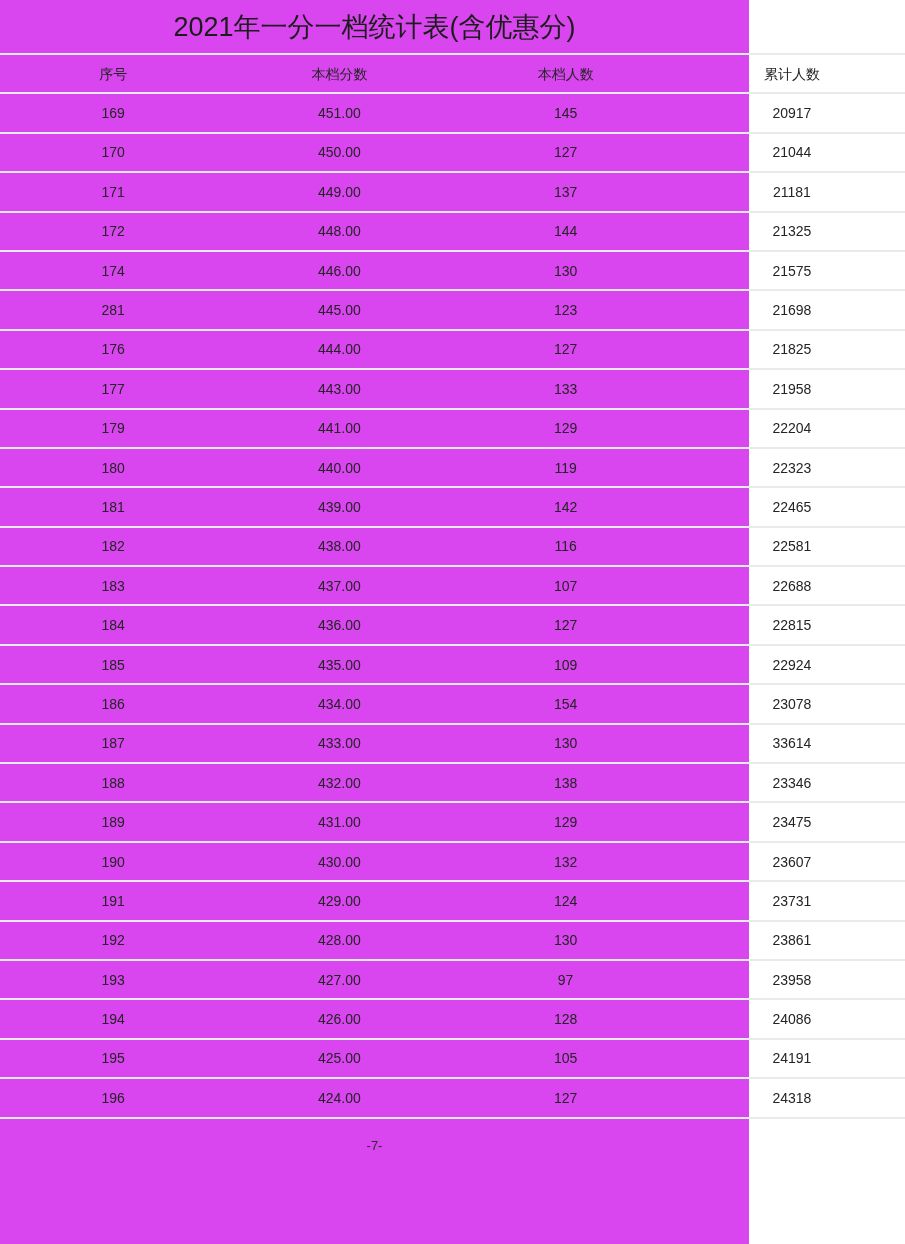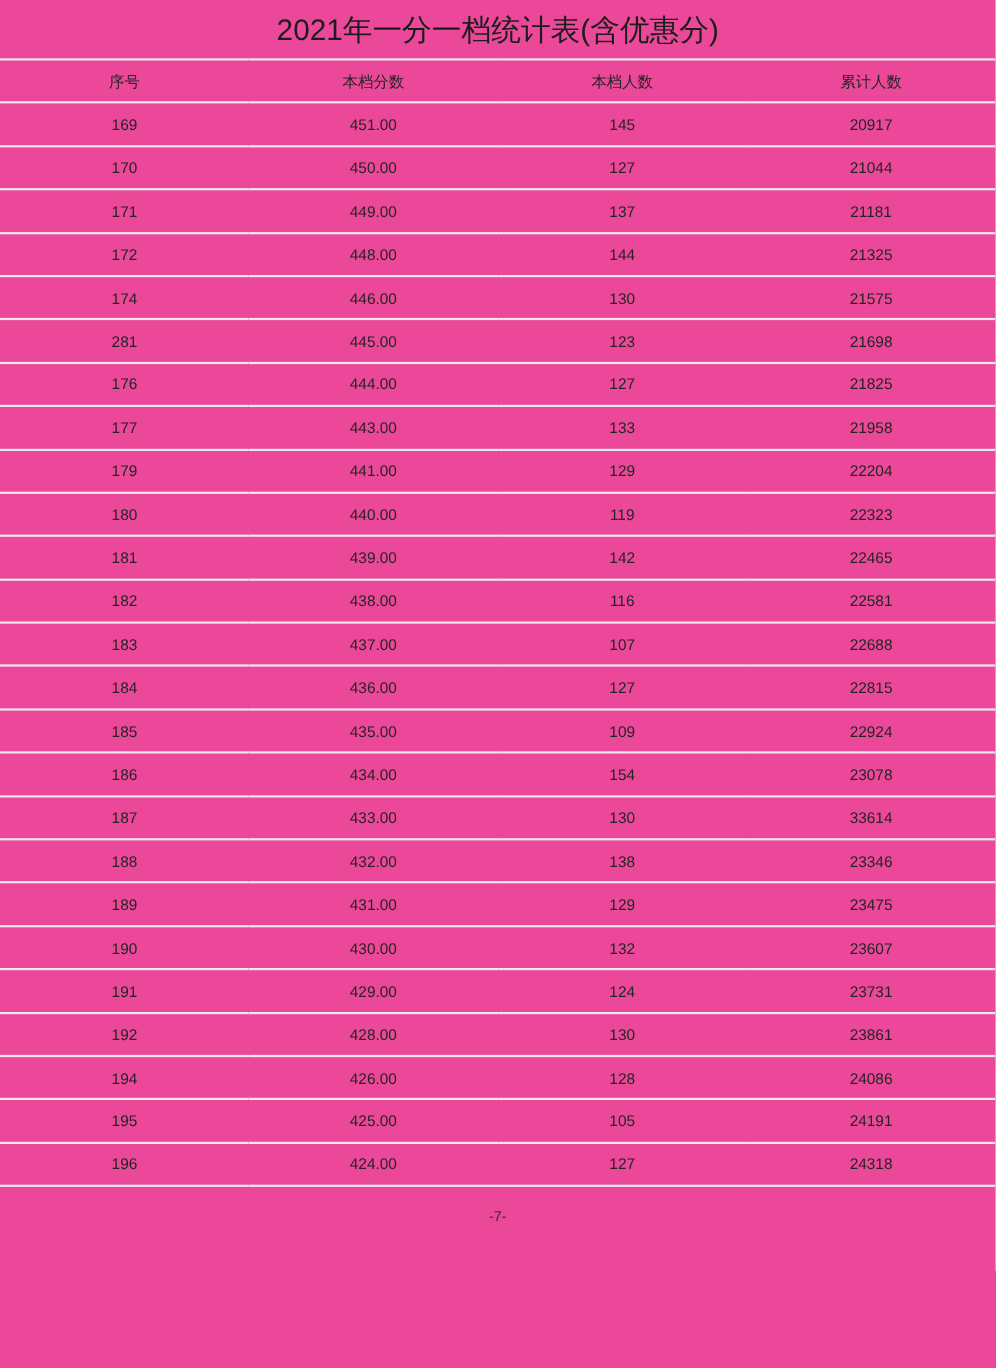--- a/index.html
+++ b/index.html
@@ -8,23 +8,23 @@
   }
   body {
     width: 905px;
     height: 1244px;
     background: #ffffff;
     font-family: "Liberation Sans", sans-serif;
     color: #212121;
     overflow: hidden;
   }
   .page {
-    width: 905px;
+    width: 749px;
     height: 1244px;
-    background: #ec4899;
+    background: #d946ef;
   }
   .doc-title {
     height: 53px;
     display: flex;
     align-items: center;
     justify-content: center;
     font-size: 27px;
     color: #1c1c1c;
     font-weight: 400;
   }
@@ -201,20 +201,26 @@
           <td>124</td>
           <td>23731</td>
         </tr>
         <tr>
           <td>192</td>
           <td>428.00</td>
           <td>130</td>
           <td>23861</td>
         </tr>
         <tr>
+          <td>193</td>
+          <td>427.00</td>
+          <td>97</td>
+          <td>23958</td>
+        </tr>
+        <tr>
           <td>194</td>
           <td>426.00</td>
           <td>128</td>
           <td>24086</td>
         </tr>
         <tr>
           <td>195</td>
           <td>425.00</td>
           <td>105</td>
           <td>24191</td>

